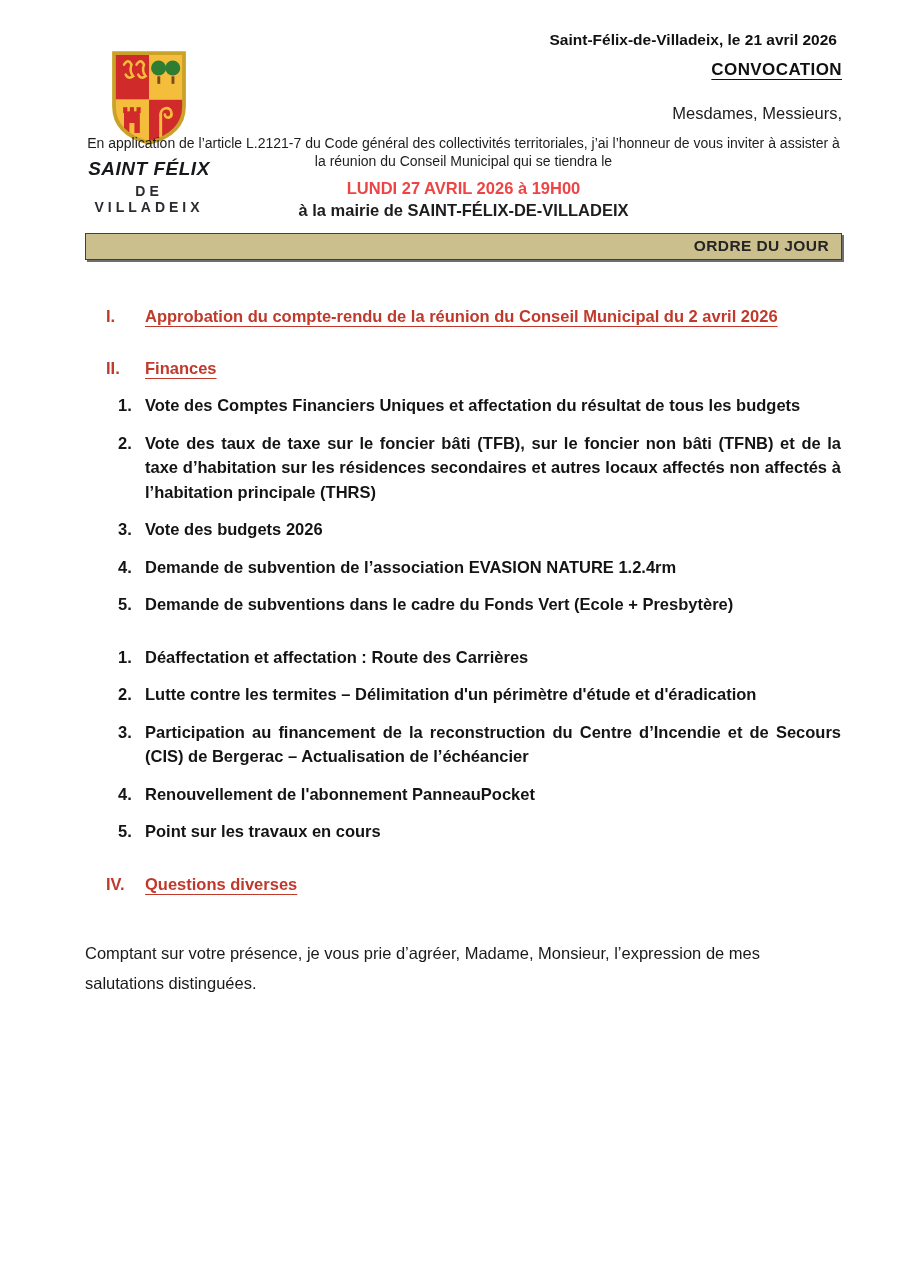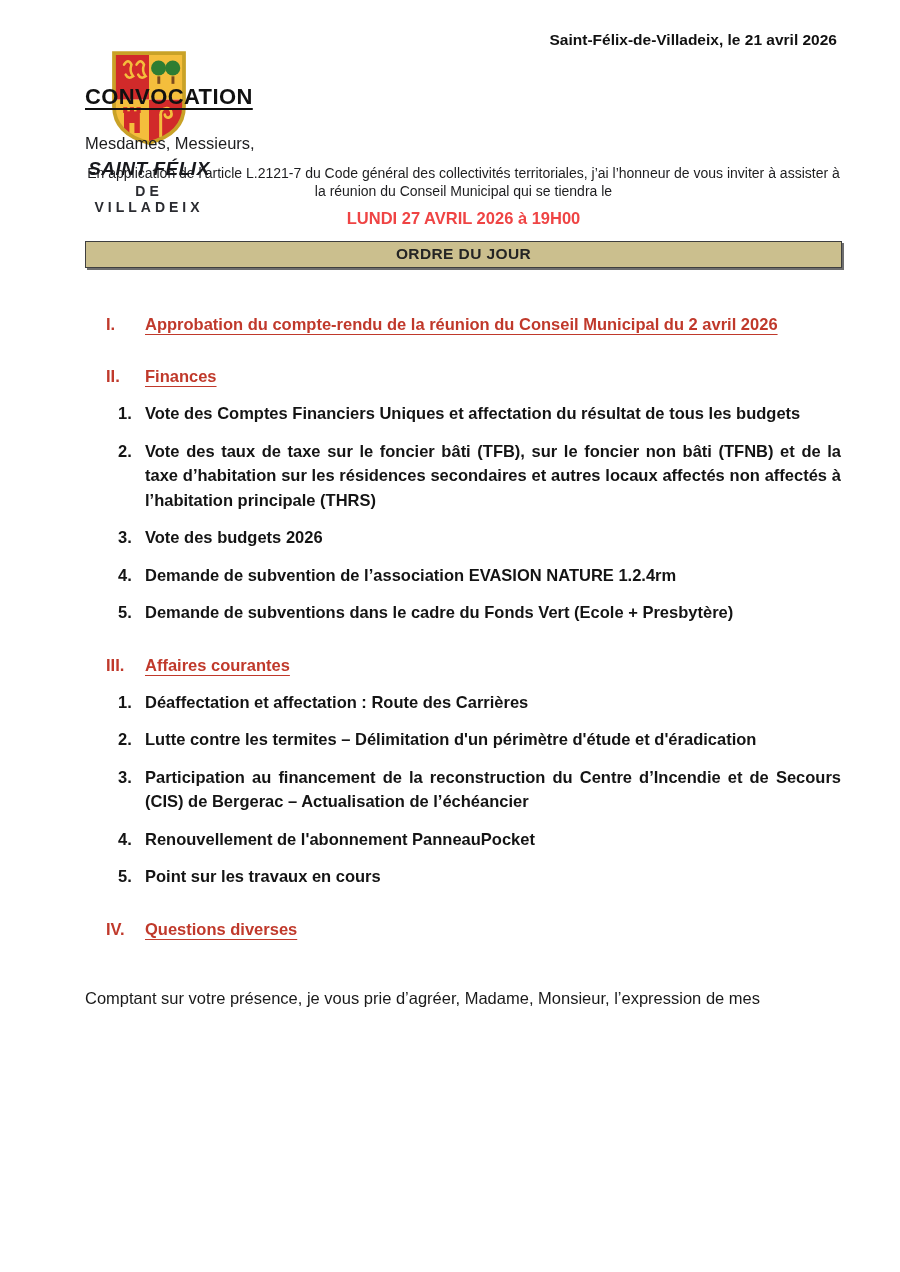--- a/index.html
+++ b/index.html
@@ -20,41 +20,41 @@
   .logo-block {
     position: absolute; top: 48px; left: 84px; width: 130px;
     text-align: center;
   }
   .logo-name1 { font-size: 19px; font-weight: 800; color:#17181c; margin-top: 6px; letter-spacing: .5px; font-style: italic; }
   .logo-name2 { font-size: 14px; font-weight: 700; color:#2a2b30; letter-spacing: 4px; margin-top: 3px; }
 
   .content { position: absolute; left: 85px; top: 0; width: 757px; }
 
   .doc-title {
-    margin-top: 84px; text-align: left;
-    font-size: 22px; font-weight: 800; letter-spacing: .4px;
+    margin-top: 60px; text-align: right;
+    font-size: 17px; font-weight: 800; letter-spacing: .4px;
     text-decoration: underline; text-underline-offset: 4px;
     color:#111;
   }
-  .salutation { margin-top: 24px; text-align: left; font-size: 16.5px; }
+  .salutation { margin-top: 24px; text-align: right; font-size: 16.5px; }
   .intro { margin-top: 11px; text-align: center; font-size: 14px; line-height: 18px; }
   .meeting-datetime {
     margin-top: 9px; text-align: center;
     font-size: 16.5px; font-weight: 800; color: #ef4444;
   }
   .meeting-location { margin-top: 3px; text-align: center; font-size: 16.5px; font-weight: 800; }
 
   .banner {
     margin-top: 13px;
     border: 1.5px solid #3f3f3f;
     background: #CBBF8E;
     box-shadow: 2px 2px 0 #6e6e6e;
-    text-align: center;
+    text-align: right;
     font-size: 15.5px; font-weight: 800; letter-spacing: .4px; color:#242424;
-    padding: 3px 4px 4px;
+    padding: 3px 12px 4px;
   }
 
   .agenda { margin-top: 44px; }
   .section { margin-top: 28px; }
   .section:first-child { margin-top: 0; }
   .section-head { display: flex; color: #C0392B; font-weight: 800; font-size: 16.5px; line-height: 24px; }
   .section-numeral { margin-left: 21px; width: 39px; flex: 0 0 auto; }
   .section-title { text-decoration: underline; text-underline-offset: 4px; }
   .item { display: flex; margin-top: 13px; font-weight: 700; font-size: 16.5px; line-height: 24.5px; color:#141414; }
   .item-num { margin-left: 33px; width: 27px; flex: 0 0 auto; }
@@ -121,20 +121,21 @@
   <div class="content">
 
     <div class="doc-title">CONVOCATION</div>
 
     <div class="salutation">Mesdames, Messieurs,</div>
 
     <div class="intro">En application de l’article L.2121-7 du Code général des collectivités territoriales, j’ai l’honneur de vous inviter à assister à la réunion du Conseil Municipal qui se tiendra le</div>
 
     <div class="meeting-datetime">LUNDI 27 AVRIL 2026 à 19H00</div>
 
+    <div class="meeting-location">à la mairie de SAINT-FÉLIX-DE-VILLADEIX</div>
 
     <div class="banner">ORDRE DU JOUR</div>
 
     <div class="agenda">
 
       <div class="section">
         <div class="section-head">
           <span class="section-numeral">I.</span>
           <span class="section-title">Approbation du compte-rendu de la réunion du Conseil Municipal du 2 avril 2026</span>
         </div>
@@ -161,24 +162,20 @@
           <span class="item-num">4.</span>
           <span class="item-text">Demande de subvention de l’association EVASION NATURE 1.2.4rm</span>
         </div>
         <div class="item">
           <span class="item-num">5.</span>
           <span class="item-text">Demande de subventions dans le cadre du Fonds Vert (Ecole + Presbytère)</span>
         </div>
       </div>
 
       <div class="section">
-        <div class="section-head">
-          <span class="section-numeral">III.</span>
-          <span class="section-title">Affaires courantes</span>
-        </div>
         <div class="item">
           <span class="item-num">1.</span>
           <span class="item-text">Déaffectation et affectation : Route des Carrières</span>
         </div>
         <div class="item">
           <span class="item-num">2.</span>
           <span class="item-text">Lutte contre les termites – Délimitation d'un périmètre d'étude et d'éradication</span>
         </div>
         <div class="item">
           <span class="item-num">3.</span>

